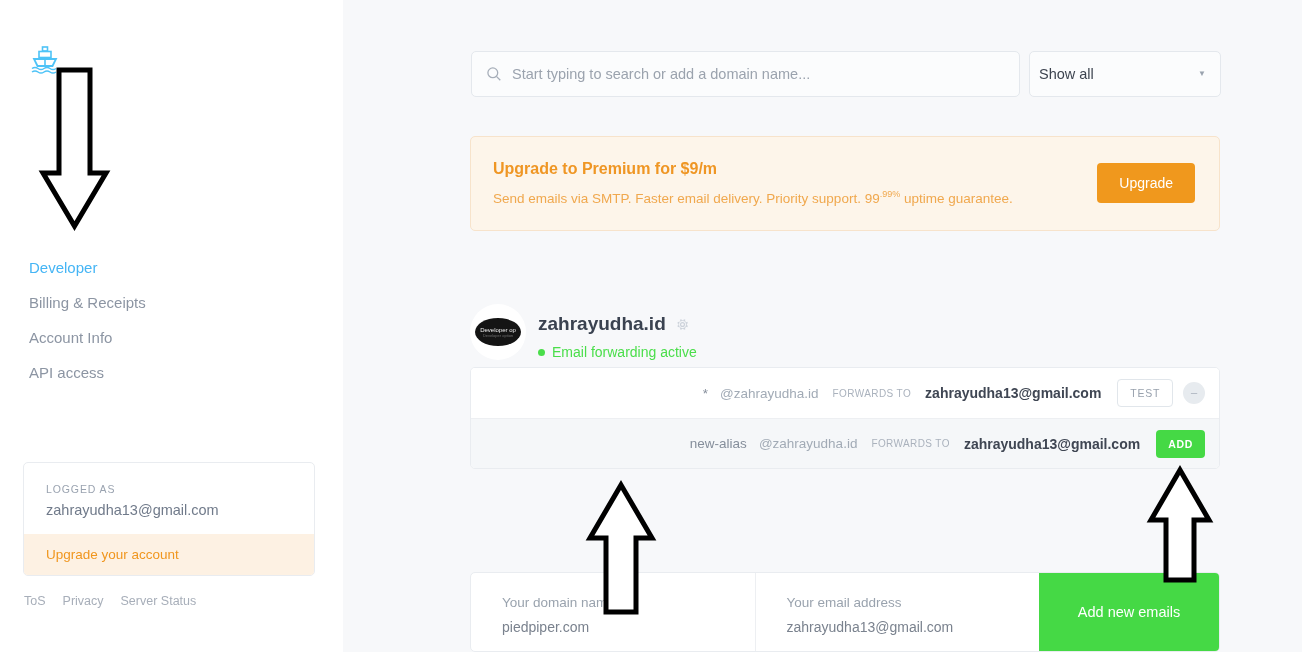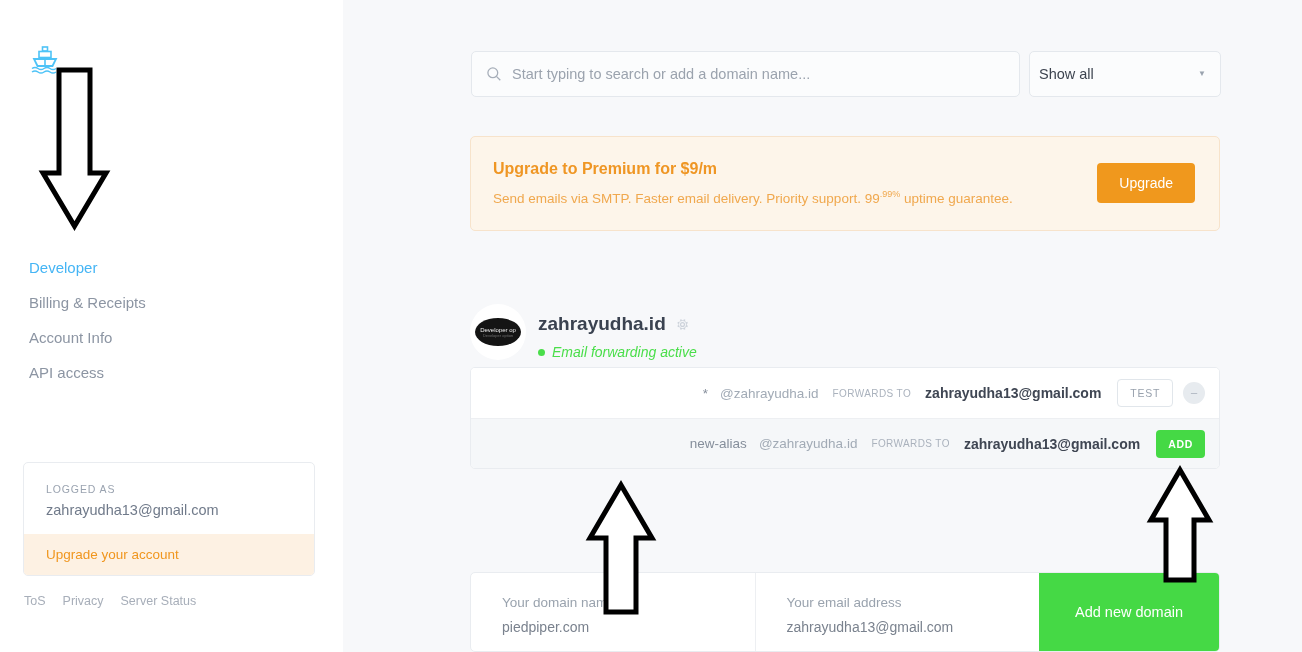--- a/index.html
+++ b/index.html
@@ -158,21 +158,21 @@
     display: flex; flex-direction: column;
     align-items: center; justify-content: center;
     line-height: 1;
   }
   .avatar-oval .t1 { color: #efefef; font-size: 6px; }
   .avatar-oval .t2 { color: #6e6e6e; font-size: 4px; margin-top: 1px; }
   .domain-name-row { display: flex; align-items: center; gap: 9px; }
   .domain-name { font-size: 19px; font-weight: bold; color: #3a4250; }
   .status-row { display: flex; align-items: center; gap: 7px; margin-top: 9px; }
   .status-dot { width: 7px; height: 7px; border-radius: 50%; background: #4ade4a; }
-  .status-text { font-size: 14px; color: #4ade4a; font-style: italic; }
+  .status-text { font-size: 14px; color: #4ade4a; }
 
   
   .alias-card {
     position: absolute;
     left: 127px; top: 367px;
     width: 750px;
     border: 1px solid #e9ecf0;
     border-radius: 5px;
     overflow: hidden;
     background: #fff;
@@ -378,21 +378,21 @@
 
     <div class="newdomain">
       <div class="nd-field">
         <div class="nd-label">Your domain name</div>
         <input class="nd-value" type="text" placeholder="piedpiper.com" style="">
       </div>
       <div class="nd-field">
         <div class="nd-label">Your email address</div>
         <input class="nd-value" type="text" placeholder="zahrayudha13@gmail.com" style="">
       </div>
-      <button class="nd-submit">Add new domain</button>
+      <button class="nd-submit">Add new emails</button>
     </div>
 
   </main>
 
   <svg class="arrows" viewBox="0 0 1302 652">
 
     <path d="M59 70 L90 70 L90 173 L106 173 L74.5 226 L43 173 L59 173 Z" fill="#ffffff" stroke="#000000" stroke-width="5" stroke-linejoin="miter"></path>
 
     <path d="M621 485 L652 538 L636 538 L636 612 L606 612 L606 538 L590 538 Z" fill="#ffffff" stroke="#000000" stroke-width="5" stroke-linejoin="miter"></path>
 

